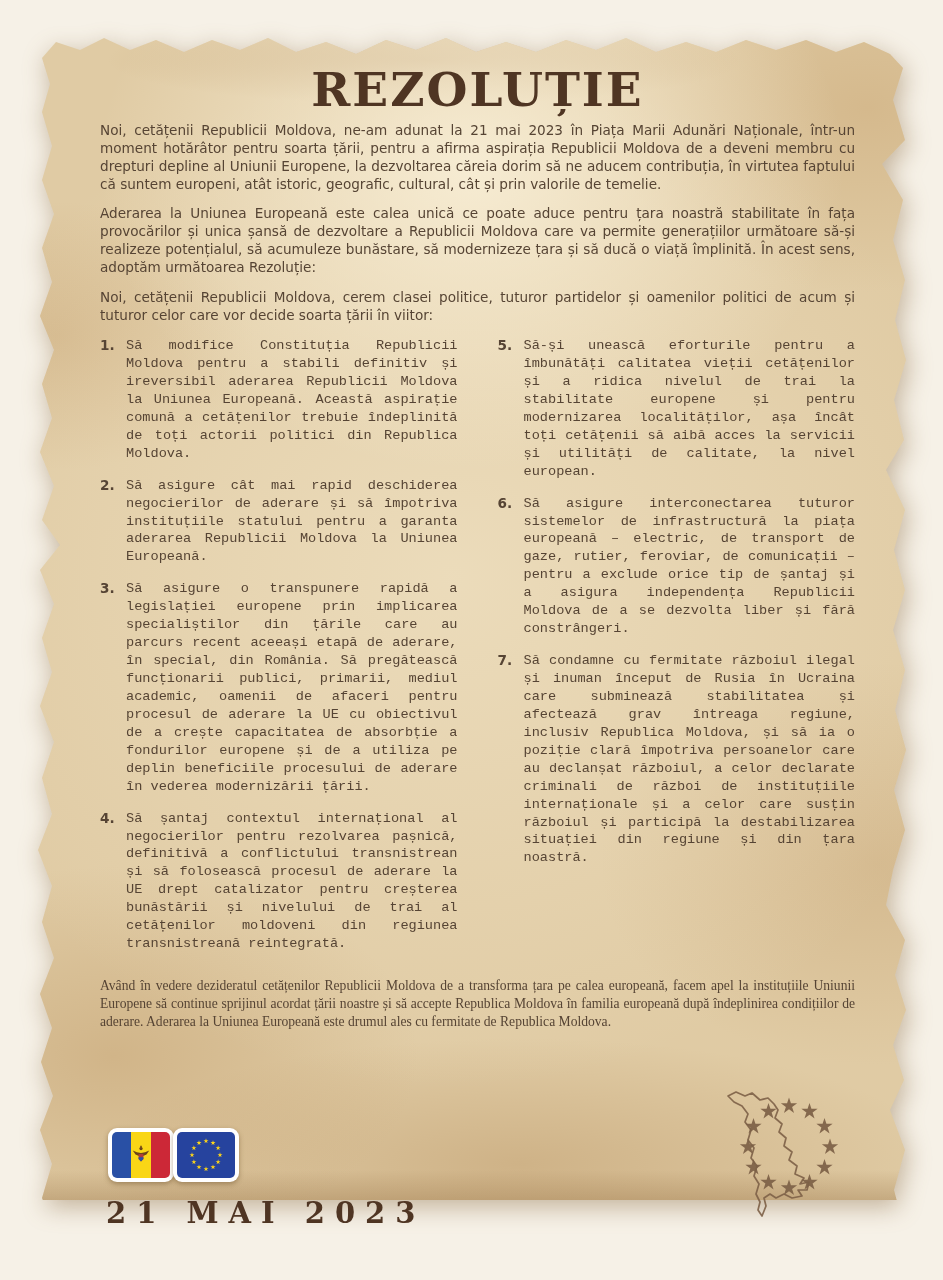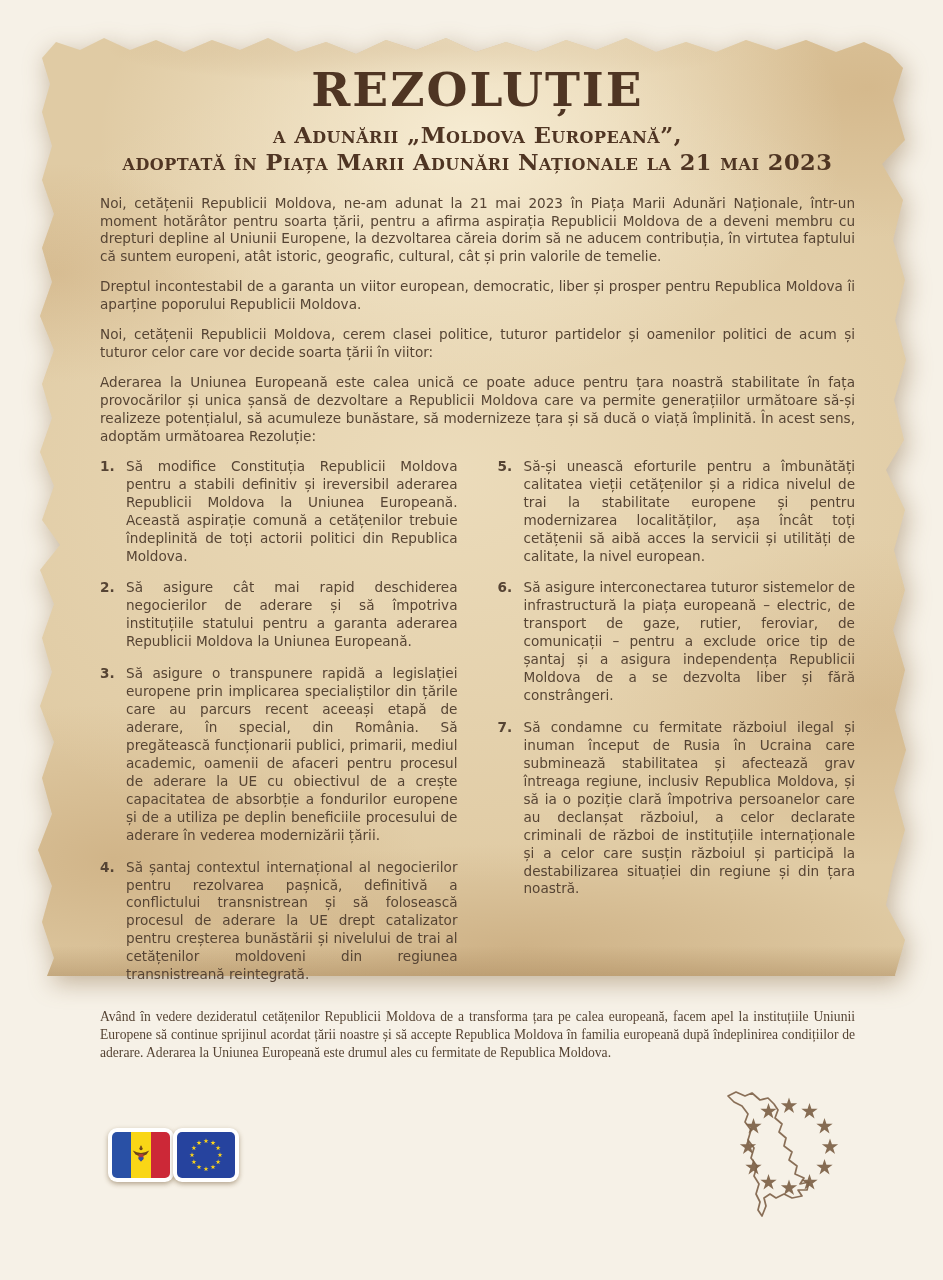--- a/index.html
+++ b/index.html
@@ -2,21 +2,21 @@
 <html lang="ro"><head>
 <meta charset="utf-8">
 <style>
   html,body{margin:0;padding:0;}
   body{
     width:943px;height:1280px;
     background:#f6f1e7;
     font-family:"DejaVu Sans","Liberation Sans",sans-serif;
     overflow:hidden;
   }
-  .page{position:relative;width:943px;height:976px;}
+  .page{position:relative;width:943px;height:1200px;}
 
   
   .parchment-wrap{
     position:absolute;inset:0;
     filter:drop-shadow(3px 7px 12px rgba(120,85,40,0.40));
     --clip:polygon(
       42px 58px,56px 42px,80px 50px,104px 38px,130px 50px,156px 40px,184px 52px,212px 40px,
       240px 50px,268px 38px,296px 52px,326px 42px,356px 54px,386px 40px,416px 50px,446px 38px,
       476px 52px,506px 42px,536px 52px,566px 40px,596px 50px,626px 38px,656px 52px,686px 42px,
       716px 52px,746px 40px,776px 50px,806px 40px,836px 52px,864px 42px,890px 54px,903px 68px,
@@ -79,21 +79,21 @@
   }
   .body-text p{
     margin:0 0 12px 0;
     font-size:13.6px;line-height:1.32;
     text-align:justify;
   }
   .columns{display:flex;gap:40px;margin-top:6px;margin-bottom:4px;}
   .col{flex:1;min-width:0;}
   .item{display:flex;margin-bottom:14px;}
   .item .num{flex:0 0 26px;font-weight:700;font-size:13.6px;line-height:1.32;}
-  .item .itext{flex:1;font-size:13.6px;line-height:1.32;text-align:justify;}
+  .item .itext{flex:1;font-size:13.6px;line-height:1.32;text-align:justify;font-family:Liberation Mono, monospace;}
   .closing{margin-top:10px;font-family:Liberation Serif, serif;}
 
   
   .flags{position:absolute;left:108px;top:1128px;display:flex;}
   .flag-frame{
     background:#ffffff;border-radius:9px;padding:4px;
     box-shadow:0 2px 5px rgba(100,70,30,0.45);
   }
   .flag-frame + .flag-frame{margin-left:-1px;}
   .flag-md{position:relative;width:58px;height:46px;border-radius:5px;overflow:hidden;
@@ -113,30 +113,25 @@
 
 <div class="page">
 
   <div class="parchment-wrap">
     <div class="parchment"></div>
     <div class="edge-shade"></div>
   </div>
 
   <div class="content">
     <h1 class="title">REZOLUȚIE</h1>
-    <div class="subtitle">
-      <div>a Adunării „Moldova Europeană”,</div>
-      <div>adoptată în Piața Marii Adunări Naționale la 21 mai 2023</div>
-    </div>
 
     <div class="body-text">
       <p>Noi, cetățenii Republicii Moldova, ne-am adunat la 21 mai 2023 în Piața Marii Adunări Naționale, într-un moment hotărâtor pentru soarta țării, pentru a afirma aspirația Republicii Moldova de a deveni membru cu drepturi depline al Uniunii Europene, la dezvoltarea căreia dorim să ne aducem contribuția, în virtutea faptului că suntem europeni, atât istoric, geografic, cultural, cât și prin valorile de temelie.</p>
-      <p>Dreptul incontestabil de a garanta un viitor european, democratic, liber și prosper pentru Republica Moldova îi aparține poporului Republicii Moldova.</p>
+      <p>Aderarea la Uniunea Europeană este calea unică ce poate aduce pentru țara noastră stabilitate în fața provocărilor și unica șansă de dezvoltare a Republicii Moldova care va permite generațiilor următoare să-și realizeze potențialul, să acumuleze bunăstare, să modernizeze țara și să ducă o viață împlinită. În acest sens, adoptăm următoarea Rezoluție:</p>
       <p>Noi, cetățenii Republicii Moldova, cerem clasei politice, tuturor partidelor și oamenilor politici de acum și tuturor celor care vor decide soarta țării în viitor:</p>
-      <p>Aderarea la Uniunea Europeană este calea unică ce poate aduce pentru țara noastră stabilitate în fața provocărilor și unica șansă de dezvoltare a Republicii Moldova care va permite generațiilor următoare să-și realizeze potențialul, să acumuleze bunăstare, să modernizeze țara și să ducă o viață împlinită. În acest sens, adoptăm următoarea Rezoluție:</p>
     </div>
 
     <div class="columns">
       <div class="col">
         <div class="item">
           <span class="num">1.</span>
           <span class="itext">Să modifice Constituția Republicii Moldova pentru a stabili definitiv și ireversibil aderarea Republicii Moldova la Uniunea Europeană. Această aspirație comună a cetățenilor trebuie îndeplinită de toți actorii politici din Republica Moldova.</span>
         </div>
         <div class="item">
           <span class="num">2.</span>
@@ -204,20 +199,21 @@
             <use href="#eustar" transform="translate(16.9,30) scale(0.24)"></use>
             <use href="#eustar" transform="translate(15,23) scale(0.24)"></use>
             <use href="#eustar" transform="translate(16.9,16) scale(0.24)"></use>
             <use href="#eustar" transform="translate(22,10.9) scale(0.24)"></use>
           </g>
         </svg>
       </div>
     </div>
   </div>
 
+  <div class="date">21 MAI 2023</div>
 
   <div class="map">
     <svg width="200" height="150" viewBox="0 0 200 150">
       <defs>
         <path id="mstar" d="M0,-11 L2.47,-3.4 L10.46,-3.4 L3.99,1.3 L6.47,8.9 L0,4.2 L-6.47,8.9 L-3.99,1.3 L-10.46,-3.4 L-2.47,-3.4 Z"></path>
       </defs>
       <path d="M16,18 L24,14 L33,18 L40,15 L48,22 L56,20 L62,26
                L66,32 L63,40 L70,46 L67,54 L74,60 L72,68 L80,74 L77,82 L85,88 L83,96
                L92,100 L88,106 L97,104 L95,112 L86,112 L90,118
                L80,120 L72,116 L64,120 L58,116 L52,120

